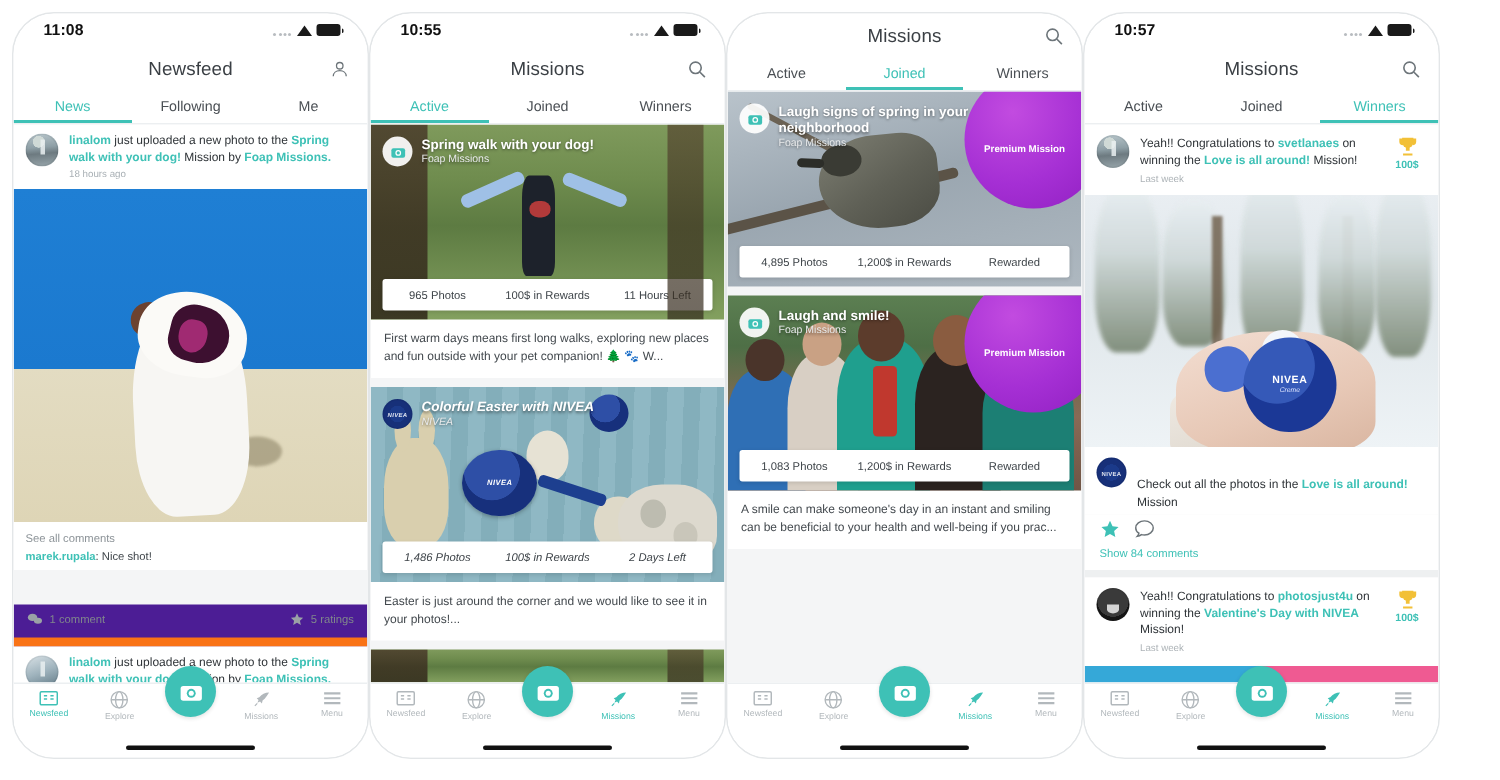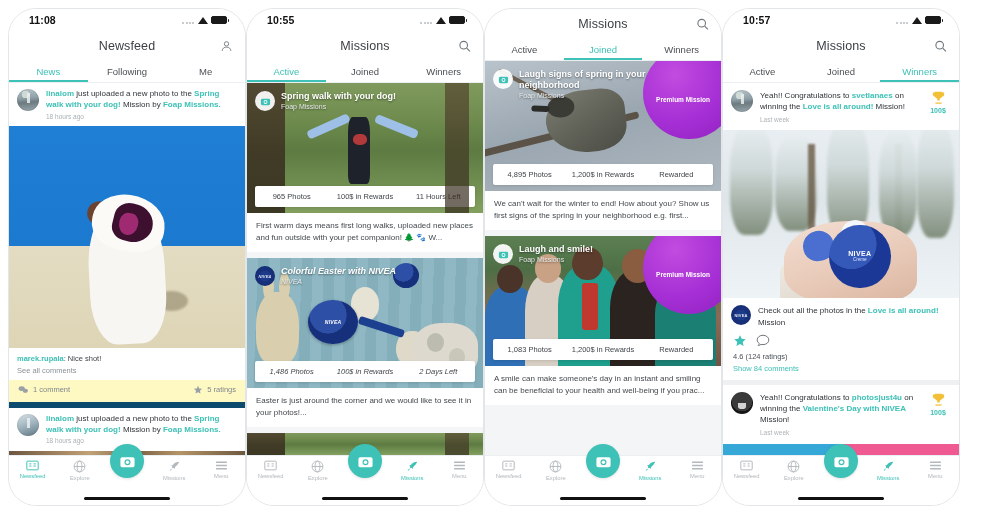--- a/index.html
+++ b/index.html
@@ -187,24 +187,25 @@
   .dog-shadow {
     position: absolute; left: 62%; top: 74%; width: 14%; height: 9%;
     background: #9b9275; border-radius: 50%; opacity: .7; filter: blur(1px);
   }
 
   .feed-meta { background: #fff; padding: 5px 8px 4px 8px; }
   .meta-line { font-size: 7.5px; color: #8b9297; line-height: 1.5; }
   .meta-user { color: #3ec1b6; font-weight: bold; }
   .meta-user + span { color: #3f454a; }
   .feed-stats {
-    background: #fef9c3;
+    background: #4c1d95;
     display: flex; align-items: center; justify-content: space-between;
     padding: 5px 9px 7px 9px;
-    border-bottom: 6px solid #0c4a6e;
+    border-bottom: 6px solid #f97316;
+    margin-top: 23px;
   }
   .stat { display: flex; align-items: center; gap: 4px; font-size: 7.5px; color: #80878c; }
   .icon-bubbles { width: 11px; height: 9px; display: block; }
   .icon-star { width: 10px; height: 10px; display: block; }
   .strip-bottom {
     height: 12px;
     background: linear-gradient(90deg,#6c563f 0%, #9b7d5b 18%, #c1a277 34%, #7e6446 55%, #b59467 72%, #6d583f 100%);
   }
 
   
@@ -426,21 +427,21 @@
   }
   .wtext { flex: 1; font-size: 8px; line-height: 1.4; color: #2f3438; }
   .wtime { display: block; font-size: 6.5px; color: #aeb4b8; margin-top: 3px; }
   .wtrophy { flex: 0 0 26px; text-align: center; }
   .wtrophy svg { width: 15px; height: 16px; display: block; margin: 0 auto; }
   .wamount { font-size: 7px; color: #3ec1b6; font-weight: bold; margin-top: 1px; }
 
   .wcaption {
     background: #fff; display: flex; gap: 7px; padding: 7px 8px 3px 8px;
   }
-  .wcap-text { font-size: 8px; line-height: 1.4; color: #2f3438; }
+  .wcap-text { font-size: 8px; line-height: 1.4; color: #2f3438; margin-top: 12px; }
   .wactions { background: #fff; display: flex; gap: 9px; padding: 3px 10px 2px 10px; align-items: center; }
   .wactions svg { display: block; }
   .wrating { background: #fff; font-size: 7.5px; color: #4b5156; padding: 2px 10px 1px 10px; }
   .wcomments { background: #fff; font-size: 7.5px; color: #3ec1b6; padding: 2px 10px 7px 10px; border-bottom: 5px solid #eef0f1; }
   .wstrip {
     height: 38px;
     background: linear-gradient(90deg, #35a8d8 0 50%, #ef5a92 50% 100%);
   }
 
   
@@ -528,24 +529,24 @@
         <div class="photo photo-dog">
           <div class="dog-shadow"></div>
           <div class="dog-body"></div>
           <div class="dog-ear"></div>
           <div class="dog-head"></div>
           <div class="dog-mouth"></div>
           <div class="dog-tongue"></div>
         </div>
 
         <div class="feed-meta">
+          <div class="meta-line">See all comments</div>
           <div class="meta-line">
             <span class="meta-user">marek.rupala</span><span>: Nice shot!</span>
           </div>
-          <div class="meta-line">See all comments</div>
         </div>
 
         <div class="feed-stats">
           <div class="stat">
             <svg class="icon-bubbles" viewBox="0 0 24 20" fill="#9aa1a6">
               <ellipse cx="8" cy="8" rx="7" ry="5.5"></ellipse>
                 <ellipse cx="16" cy="13" rx="6" ry="4.5"></ellipse>
             </svg>
             <span>1 comment</span>
           </div>
@@ -673,21 +674,21 @@
                 <div class="mtitle">Spring walk with your dog!</div>
                 <span class="msub">Foap Missions</span>
               </div>
             </div>
             <div class="mstats">
               <div class="mstat">965 Photos</div>
               <div class="mstat">100$ in Rewards</div>
               <div class="mstat">11 Hours Left</div>
             </div>
           </div>
-          <div class="mdesc">First warm days means first long walks, uploaded new places and fun outside with your pet companion! 🌲 🐾 W...</div>
+          <div class="mdesc">First warm days means first long walks, exploring new places and fun outside with your pet companion! 🌲 🐾 W...</div>
         </div>
 
         <div class="mcard">
           <div class="mhero h-nivea">
             <div class="egg1"></div>
             <div class="egg2"></div>
             <div class="egg3"></div>
             <div class="nivea-small"></div>
             <div class="blue-stick"></div>
             <div class="palette"></div>
@@ -806,21 +807,20 @@
                 <div class="mtitle">Laugh signs of spring in your neighborhood</div>
                 <span class="msub">Foap Missions</span>
               </div>
             </div>
             <div class="mstats">
               <div class="mstat">4,895 Photos</div>
               <div class="mstat">1,200$ in Rewards</div>
               <div class="mstat">Rewarded</div>
             </div>
           </div>
-          <div class="mdesc">We can't wait for the winter to end! How about you? Show us first signs of the spring in your neighborhood e.g. first...</div>
         </div>
 
         <div class="mcard">
           <div class="mhero h-laugh">
             <div class="ppl p1"></div>
             <div class="ppl p2"></div>
             <div class="ppl p3"></div>
             <div class="ppl p4"></div>
             <div class="ppl p5"></div>
             <div class="face f1"></div>
@@ -987,21 +987,20 @@
         </div>
 
         <div class="wactions">
           <svg width="14" height="14" viewBox="0 0 24 24" fill="#3ec1b6">
             <path d="M12 2l2.9 6.3 6.9.8-5.1 4.7 1.4 6.8L12 17.2 5.9 20.6l1.4-6.8L2.2 9.1l6.9-.8z"></path>
           </svg>
           <svg width="14" height="13" viewBox="0 0 24 22" fill="none" stroke="#6d757a" stroke-width="1.7">
             <path d="M12 2C6.5 2 2 5.6 2 10c0 2.4 1.4 4.6 3.6 6-.2 1.3-.8 2.6-1.8 3.7 1.8-.3 3.4-1 4.7-2 1.1.3 2.3.4 3.5.4 5.5 0 10-3.6 10-8S17.5 2 12 2z"></path>
           </svg>
         </div>
-        <div class="wrating">4.6 (124 ratings)</div>
         <div class="wcomments">Show 84 comments</div>
 
         <div class="wrow">
           <div class="avatar a4"></div>
           <div class="wtext">
             <span>Yeah!! Congratulations to </span><span class="link">photosjust4u</span><span> on winning the </span><span class="link">Valentine's Day with NIVEA</span><span> Mission!</span>
             <span class="wtime">Last week</span>
           </div>
           <div class="wtrophy">
             <svg viewBox="0 0 24 24" fill="#f2c037">

